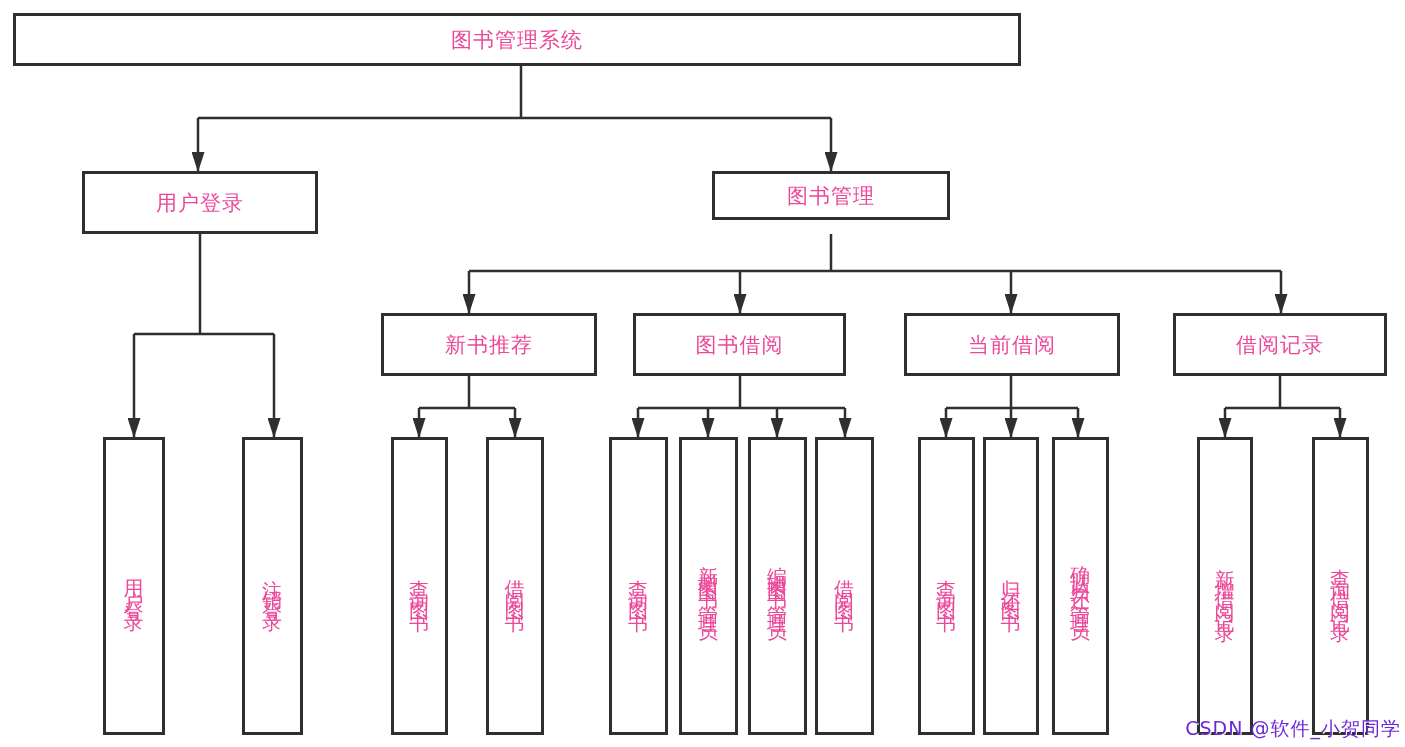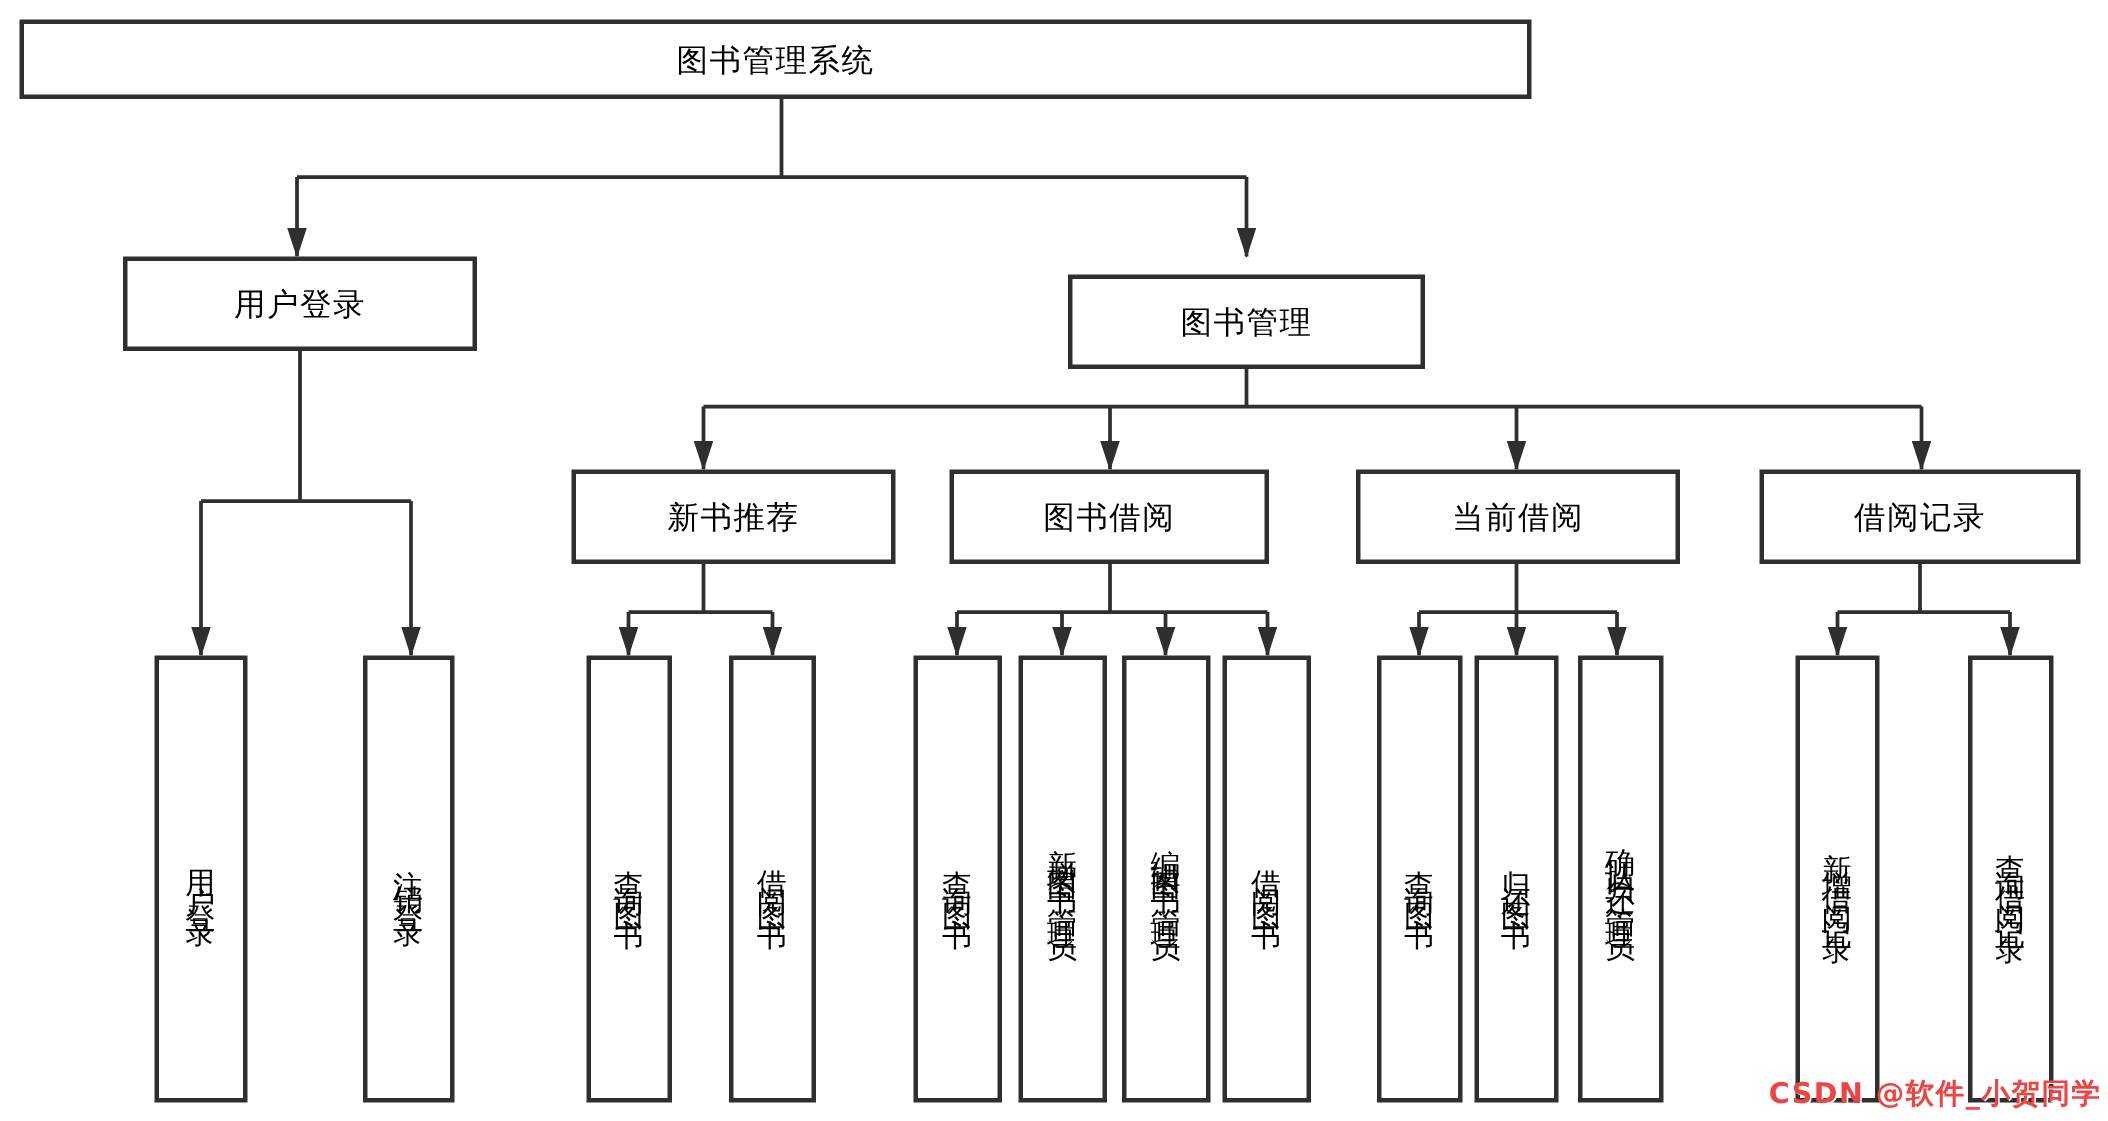--- a/index.html
+++ b/index.html
@@ -10,39 +10,38 @@
     font-family:"DejaVu Sans","Liberation Sans",sans-serif;
     overflow:hidden;
   }
   .wires{position:absolute;left:0;top:0;width:1405px;height:747px;}
   .node{
     position:absolute;
     box-sizing:border-box;
     border:3px solid #2f2f2f;
     background:#ffffff;
     display:flex;align-items:center;justify-content:center;
-    color:#000000;
+    color:#ec4899;
   }
   .h{font-size:21px;letter-spacing:1px;}
   .v{font-size:20px;}
   .v .vt{
     writing-mode:vertical-lr;
     text-orientation:mixed;
     letter-spacing:11px;
     line-height:1;
     white-space:nowrap;
   }
   .watermark{
     position:absolute;
     right:4px;top:716px;
     font-size:19px;
-    color:#ef4444;
+    color:#6d28d9;
     letter-spacing:1px;
     text-shadow:1px 1px 0 #ffffff;
-    font-weight:bold;
   }
 </style>
 </head>
 <body>
 
 <div class="stage">
 
   <svg class="wires" width="1405" height="747" viewBox="0 0 1405 747" xmlns="http://www.w3.org/2000/svg">
     <defs>
       <marker id="ah" viewBox="0 0 20 13" markerWidth="20" markerHeight="13" refX="19" refY="6.5" orient="auto" markerUnits="userSpaceOnUse">
@@ -86,21 +85,21 @@
     </g>
   </svg>
 
   <div class="node h" style="left:13px;top:13px;width:1008px;height:53px">
     <span>图书管理系统</span>
   </div>
 
   <div class="node h" style="left:82px;top:171px;width:236px;height:63px">
     <span>用户登录</span>
   </div>
-  <div class="node h" style="left:712px;top:183px;width:238px;height:63px">
+  <div class="node h" style="left:712px;top:171px;width:238px;height:49px">
     <span>图书管理</span>
   </div>
 
   <div class="node h" style="left:381px;top:313px;width:216px;height:63px">
     <span>新书推荐</span>
   </div>
   <div class="node h" style="left:904px;top:313px;width:216px;height:63px">
     <span>当前借阅</span>
   </div>
   <div class="node h" style="left:633px;top:313px;width:213px;height:63px">

